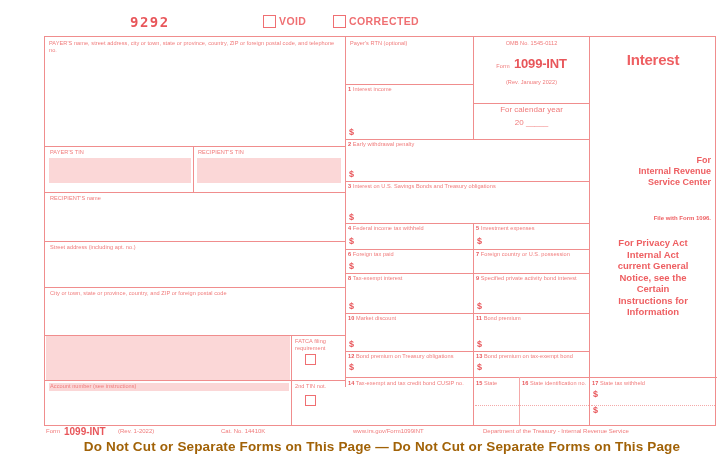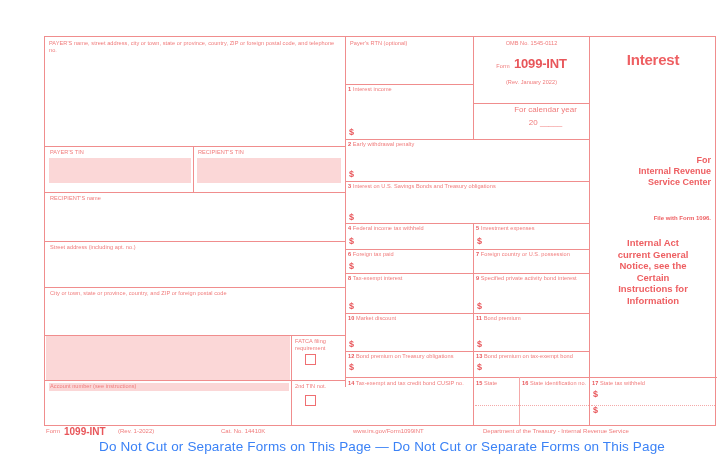--- a/index.html
+++ b/index.html
@@ -37,28 +37,37 @@
   .shade{position:absolute;background:#fbd7d7;}
 
   
   .promo{position:absolute;text-align:center;color:#ee5f62;font-weight:bold;}
 
   
   .foot{position:absolute;left:46px;top:428px;width:672px;}
   .foot-row{position:relative;height:11px;}
   .foot-s{position:absolute;font-size:6px;color:#f07b7b;white-space:nowrap;}
   .foot-big{position:absolute;left:0;top:11px;width:672px;text-align:center;
-            font-size:13.5px;font-weight:normal;color:#3b82f6;letter-spacing:.15px;white-space:nowrap;}
+            font-size:13.5px;font-weight:bold;color:#a16207;letter-spacing:.15px;white-space:nowrap;}
   .dotted{position:absolute;border-top:1px dotted #f4a9a9;}
 </style>
 </head>
 <body>
 
 <div class="page">
 
+  <div class="abs hdr">
+    <div class="ocr">9292</div>
+
+    <div class="cbx" style="left:219px;top:3px;"></div>
+    <div class="cb-txt" style="left:235px;top:3px;">VOID</div>
+
+    <div class="cbx" style="left:289px;top:3px;"></div>
+    <div class="cb-txt" style="left:305px;top:3px;">CORRECTED</div>
+  </div>
 
   <div class="abs frame">
 
     <div class="vrule" style="left:300px;top:0;height:350px;"></div>
 
     <div class="vrule" style="left:428px;top:0;height:102px;"></div>
 
     <div class="vrule" style="left:544px;top:0;height:388px;"></div>
 
     <div class="abs" style="left:4px;top:3px;width:292px;">
@@ -116,21 +125,21 @@
 
     <div class="abs" style="left:430px;top:3px;width:113px;text-align:center;">
       <div class="lbl" style="text-align:center;">OMB No. 1545-0112</div>
       <div style="margin-top:7px;white-space:nowrap;">
         <span class="lbl" style="display:inline;">Form</span>
         <span style="font-size:13px;font-weight:bold;color:#e8565a;letter-spacing:-.2px;">1099-INT</span>
       </div>
       <div class="lbl" style="text-align:center;margin-top:7px;">(Rev. January 2022)</div>
     </div>
     <div class="hrule" style="left:428px;top:66px;width:116px;"></div>
-    <div class="abs" style="left:444px;top:68px;width:113px;text-align:center;">
+    <div class="abs" style="left:430px;top:68px;width:113px;text-align:center;">
       <div style="font-size:8px;color:#f07b7b;">For calendar year</div>
       <div style="font-size:8px;color:#f07b7b;margin-top:4px;">20 _____</div>
     </div>
     <div class="hrule" style="left:300px;top:102px;width:244px;"></div>
 
     <div class="abs" style="left:303px;top:49px;width:124px;height:53px;">
       <div class="lbl"><span class="num">1</span>
         <span>Interest income</span></div>
       <div class="dollar" style="position:absolute;left:1px;top:42px;">$</div>
     </div>
@@ -242,20 +251,21 @@
 
     <div class="promo" style="left:546px;top:118px;width:120px;font-size:9px;line-height:11px;text-align:right;">
       <div>For</div>
       <div>Internal Revenue</div>
       <div>Service Center</div>
     </div>
 
     <div class="promo" style="left:546px;top:178px;width:120px;font-size:6px;text-align:right;font-weight:bold;">File with Form 1096.</div>
 
     <div class="promo" style="left:546px;top:200px;width:124px;font-size:9.5px;line-height:11.5px;">
+      <div>For Privacy Act</div>
       <div>Internal Act</div>
       <div>current General</div>
       <div>Notice, see the</div>
       <div>Certain</div>
       <div>Instructions for</div>
       <div>Information</div>
     </div>
 
   </div>
 

